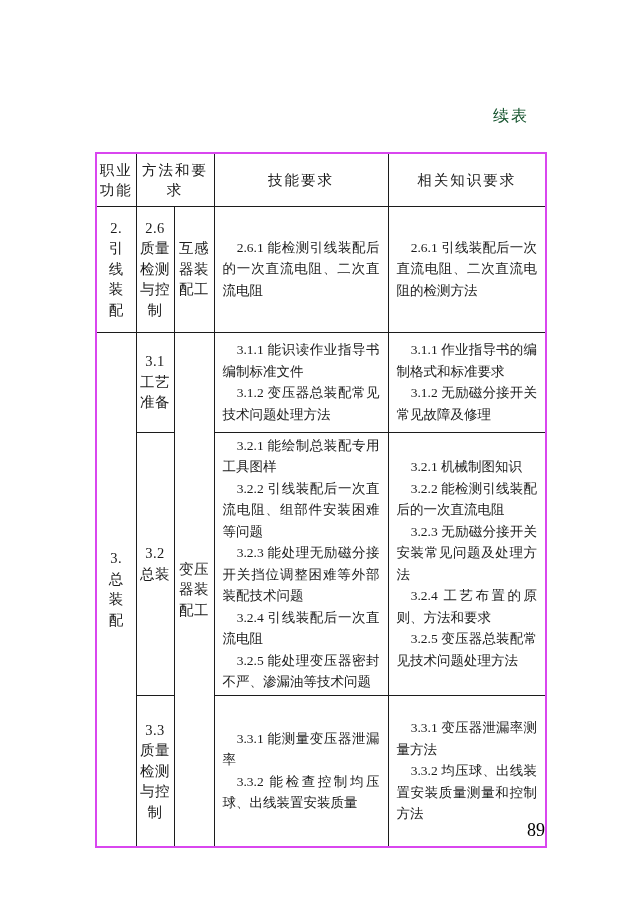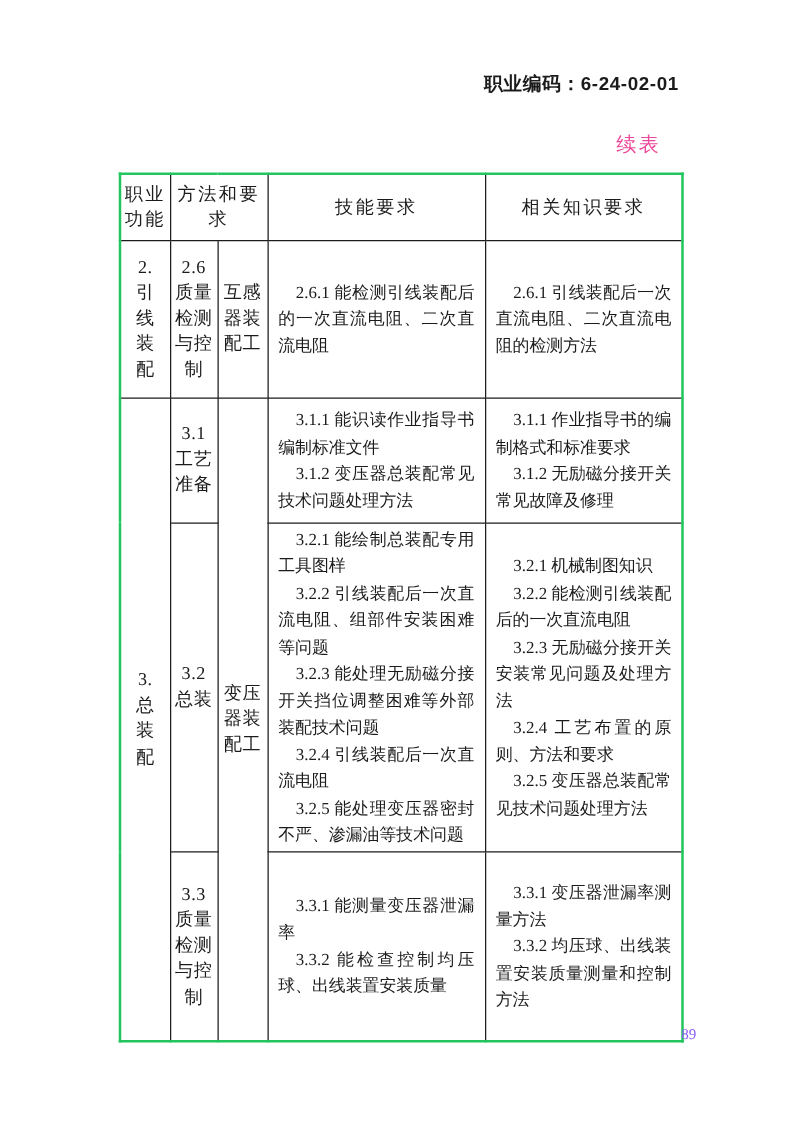--- a/index.html
+++ b/index.html
@@ -25,30 +25,30 @@
     font-size: 15px;
     letter-spacing: 0.5px;
     color: #1b1b1b;
   }
   .continued {
     position: absolute;
     top: 106px;
     right: 112px;
     font-size: 16px;
     letter-spacing: 2px;
-    color: #ec4899;
+    color: #14532d;
   }
   table.spec-table {
     position: absolute;
     left: 95px;
-    top: 138px;
+    top: 152px;
     width: 450px;
     border-collapse: collapse;
     table-layout: fixed;
-    border: 2px solid #22c55e;
+    border: 2px solid #d946ef;
   }
   table.spec-table th,
   table.spec-table td {
     border: 1px solid #1c1c1c;
     vertical-align: middle;
     overflow: hidden;
   }
   table.spec-table th {
     font-weight: normal;
     font-size: 14.5px;
@@ -72,31 +72,30 @@
     text-align: justify;
     padding: 2px 8px;
   }
   td.req p {
     margin: 0;
     text-indent: 1.05em;
   }
   .page-num {
     position: absolute;
     top: 820px;
-    right: 84px;
-    font-size: 12px;
-    color: #8b5cf6;
+    right: 96px;
+    font-size: 18px;
+    color: #000000;
   }
 </style>
 </head>
 <body>
 
 <div class="page">
 
-  <div class="doc-code">职业编码：6-24-02-01</div>
 
   <div class="continued">续表</div>
 
   <table class="spec-table">
     <colgroup>
       <col style="width:40px">
       <col style="width:38px">
       <col style="width:40px">
       <col style="width:174px">
       <col style="width:158px">

